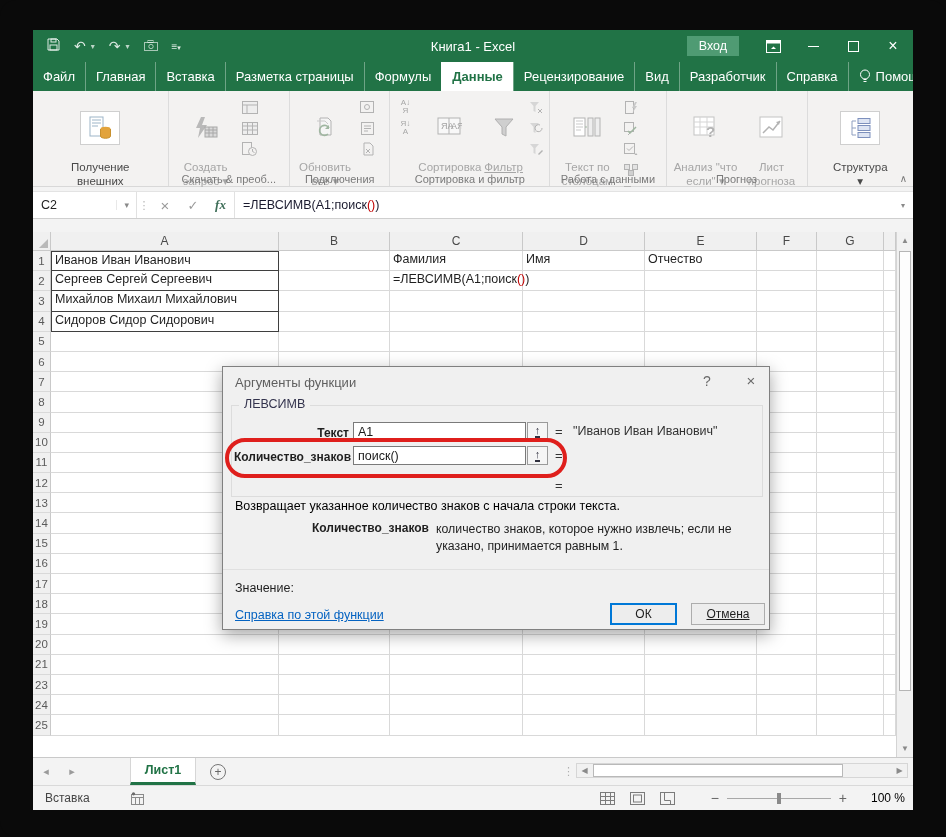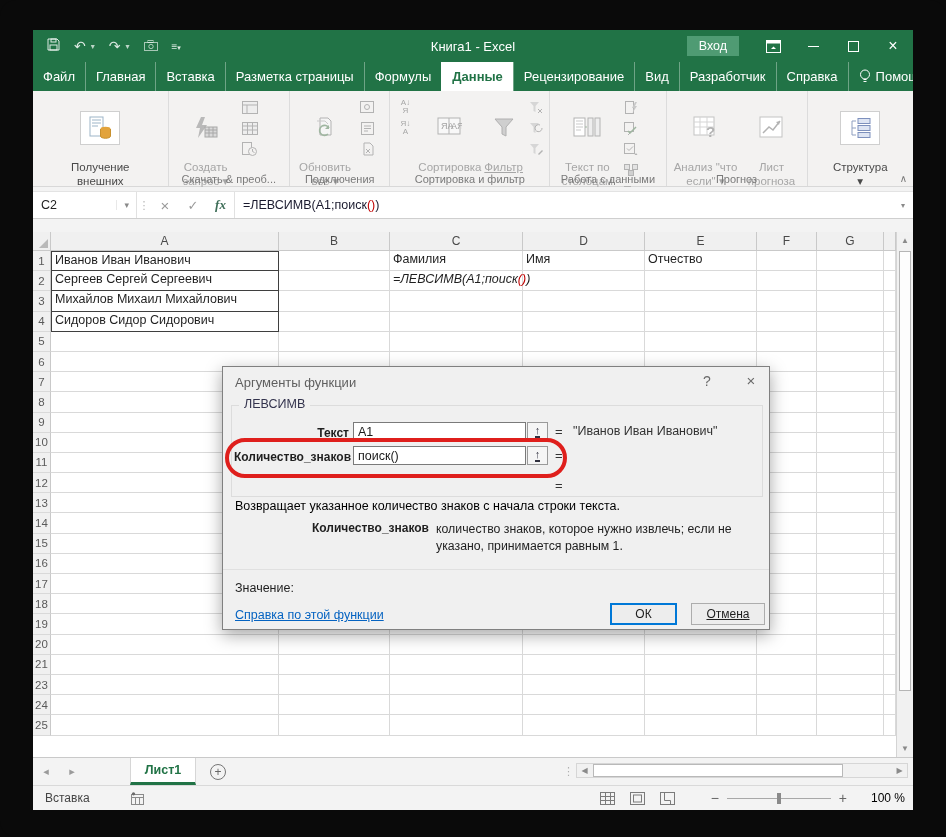--- a/index.html
+++ b/index.html
@@ -468,21 +468,21 @@
           <div class="cell" style="width: 122px;">Имя</div>
           <div class="cell" style="width: 112px;">Отчество</div>
           <div class="cell" style="width: 60px;"></div>
           <div class="cell" style="width: 67px;"></div>
           <div class="cell" style="width: 12px;"></div>
         </div>
         <div class="grow">
           <div class="rh">2</div>
           <div class="cell boxed" style="width: 228px;">Сергеев Сергей Сергеевич</div>
           <div class="cell" style="width: 111px;"></div>
-          <div class="cell" style="width: 133px; overflow: visible; font-style: italic;">
+          <div class="cell" style="width: 133px; overflow: visible;">
             <span class="spill"><span>=ЛЕВСИМВ(A1;поиск</span><span class="red-paren">()</span><span>)</span></span>
           </div>
           <div class="cell" style="width: 122px;"></div>
           <div class="cell" style="width: 112px;"></div>
           <div class="cell" style="width: 60px;"></div>
           <div class="cell" style="width: 67px;"></div>
           <div class="cell" style="width: 12px;"></div>
         </div>
         <div class="grow">
           <div class="rh">3</div>

